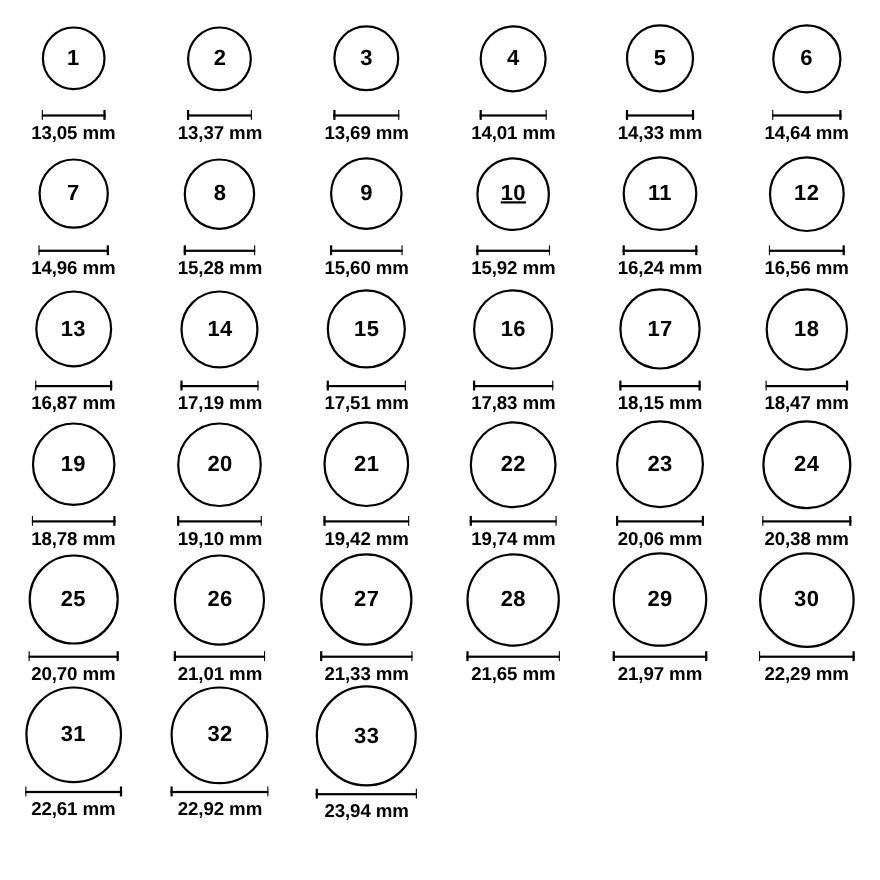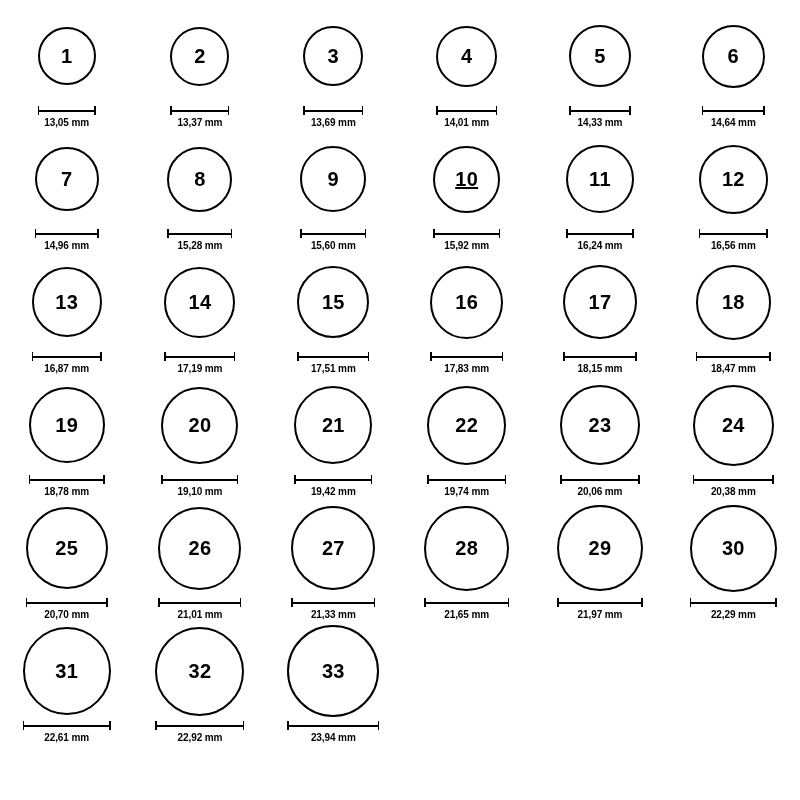--- a/index.html
+++ b/index.html
@@ -84,21 +84,21 @@
     position: absolute;
     top: 0;
     width: 1.6px;
     height: 9px;
     background: #000;
   }
   .dim-line .tick.left { left: 0; }
   .dim-line .tick.right { right: 0; }
   .dim-text {
     margin-top: 2px;
-    font-size: 10px;
+    font-size: 17px;
     font-weight: bold;
     white-space: nowrap;
     letter-spacing: -0.1px;
   }
 </style>
 </head>
 <body>
 
 <div id="chart">
   <div class="grid">

